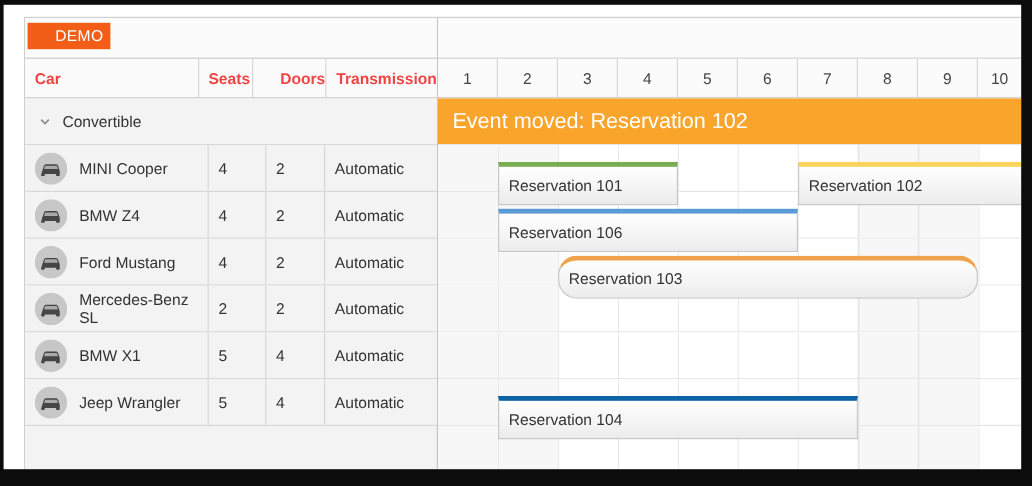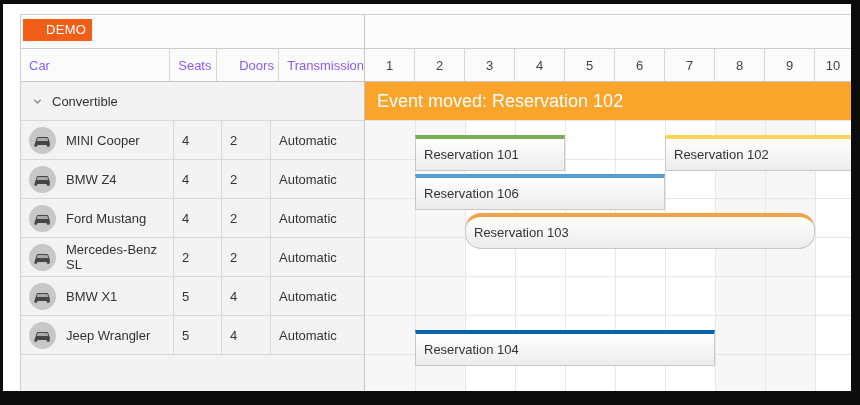--- a/index.html
+++ b/index.html
@@ -21,21 +21,21 @@
     border-top:1px solid #cfcfcf;border-left:1px solid #cfcfcf;
     box-sizing:border-box;overflow:hidden;background:#fff;font-size:13px;color:#333;
   }
   .left-panel{position:absolute;left:0;top:0;bottom:0;width:343px;border-right:1px solid #c6c6c6;box-sizing:content-box;background:#f3f3f3;}
   .timeline{position:absolute;left:344px;top:0;bottom:0;right:0;background:#fff;}
 
   
   .corner{height:34px;background:#fbfbfb;border-bottom:1px solid #cccccc;position:relative;box-sizing:border-box;}
   .demo-badge{position:absolute;left:2px;top:4px;color:#fff;font-size:13px;padding:3px 6px 4px 6px;letter-spacing:.3px;}
   .colhead{height:33px;background:#fbfbfb;border-bottom:1px solid #c6c6c6;display:flex;box-sizing:border-box;}
-  .colhead .hcell{box-sizing:border-box;border-right:1px solid #d8d8d8;display:flex;align-items:center;padding-left:8px;font-weight:normal;color:#8b5cf6;}
+  .colhead .hcell{box-sizing:border-box;border-right:1px solid #d8d8d8;display:flex;align-items:center;padding-left:8px;font-weight:bold;color:#ef4444;}
   .hcell.c-car{width:153px;}.hcell.c-seats{width:48px;}.hcell.c-doors{width:49px;margin-left:14px;}.hcell.c-trans{flex:1;border-right:none;}
 
   .tl-upper{height:34px;background:#fbfbfb;border-bottom:1px solid #cccccc;box-sizing:border-box;}
   .tl-days{height:33px;background:#fbfbfb;border-bottom:1px solid #c6c6c6;display:flex;box-sizing:border-box;}
   .daycell{width:50px;box-sizing:border-box;border-right:1px solid #d8d8d8;display:flex;align-items:center;justify-content:center;color:#444;}
   .daycell:last-child{flex:1;border-right:none;}
 
   
   .lrow{height:39px;box-sizing:border-box;border-bottom:1px solid #d8d8d8;background:#f3f3f3;display:flex;align-items:stretch;}
   .grouprow{padding-left:11px;display:flex;align-items:center;gap:9px;}

